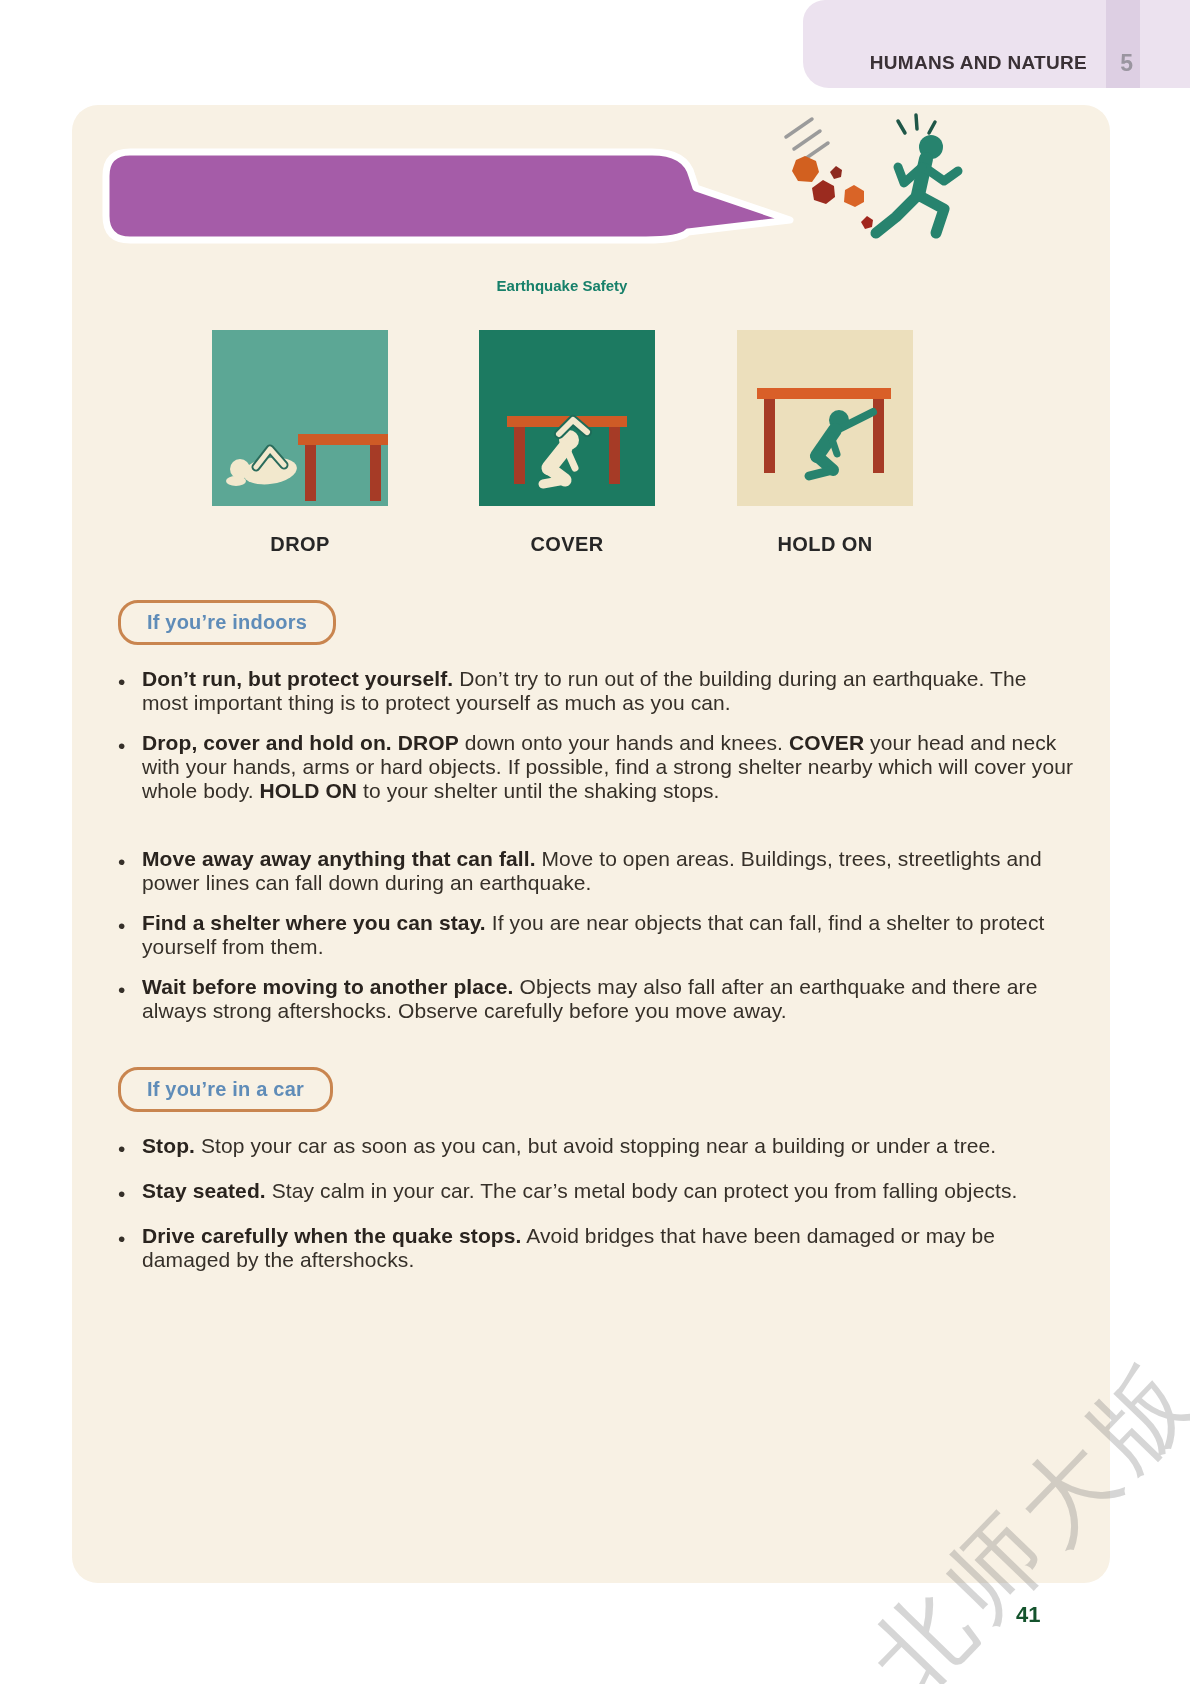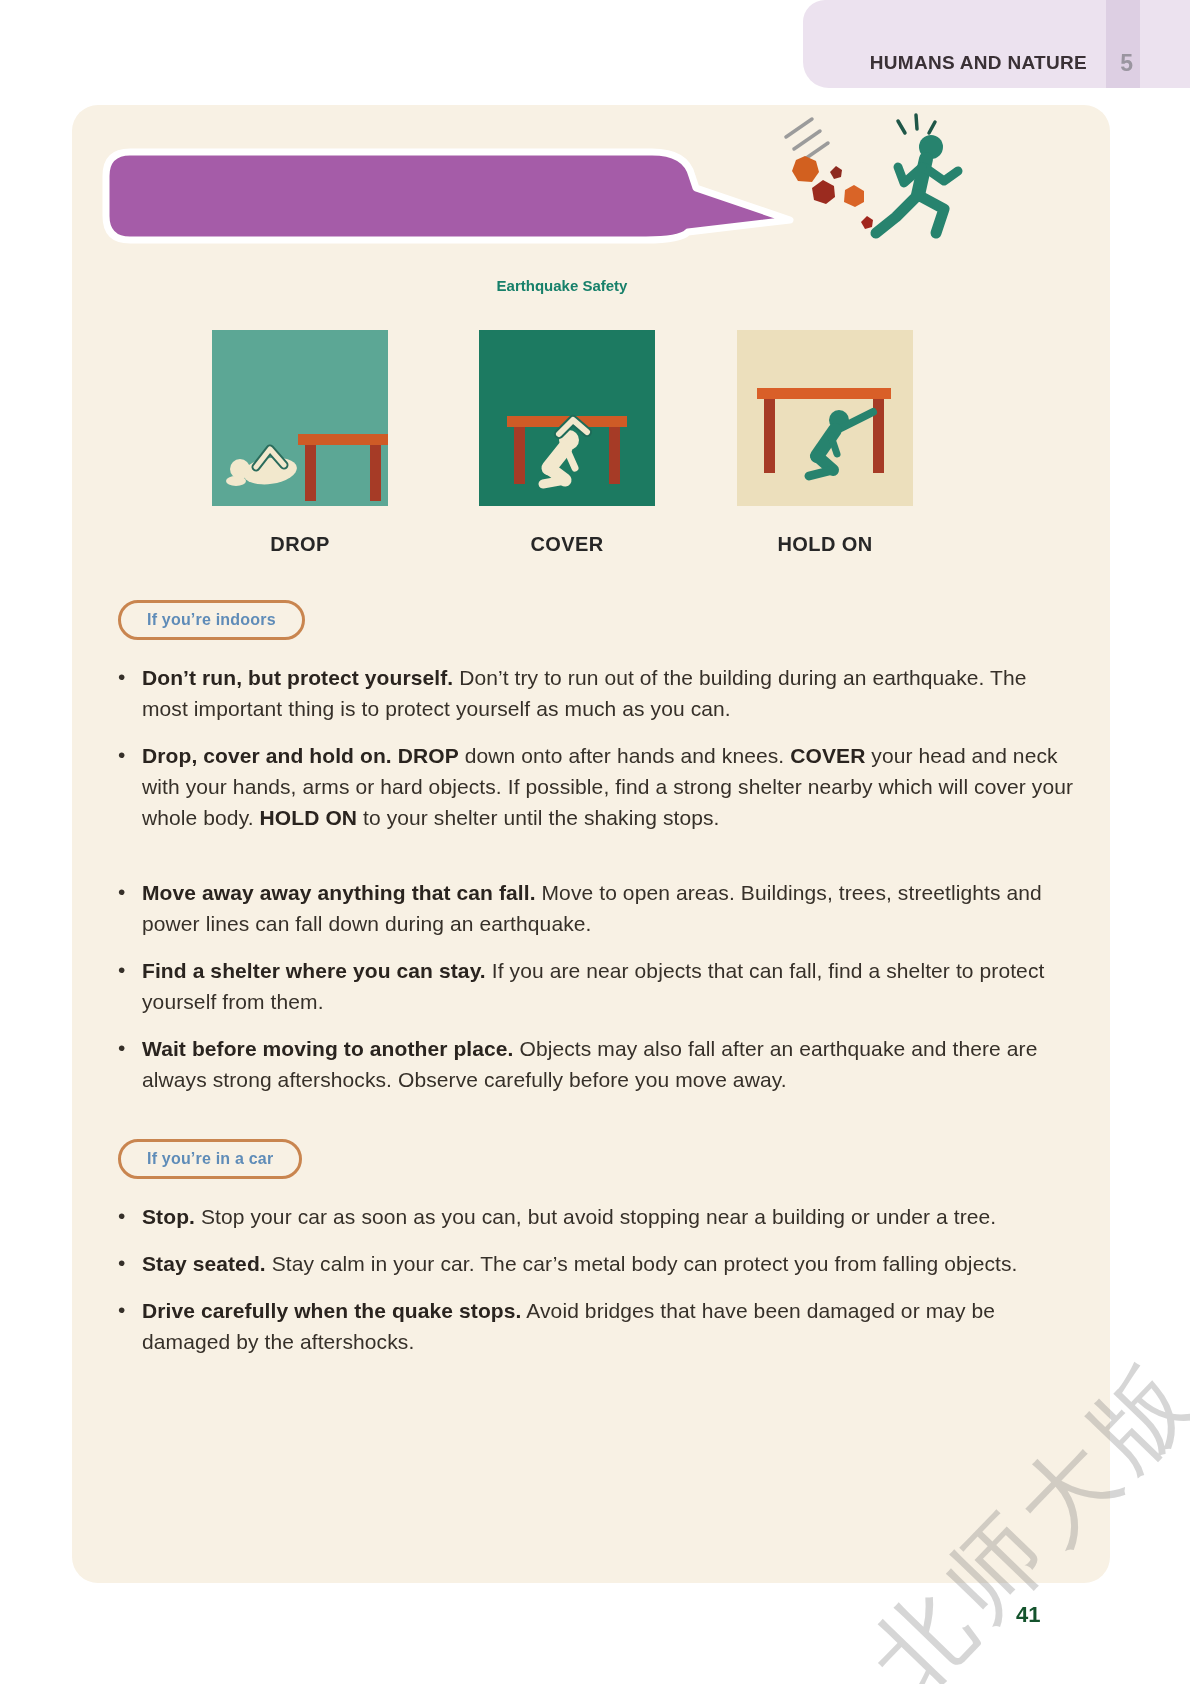--- a/index.html
+++ b/index.html
@@ -52,25 +52,25 @@
   }
   .panel-label.p1 { left:140px; } .panel-label.p2 { left:407px; } .panel-label.p3 { left:665px; }
 
   
   .sections { position:absolute; left:46px; top:495px; width:958px; }
   .section { margin-bottom:44px; }
   .label-box {
     display:inline-block; border:3px solid #c9854f; border-radius:20px;
     padding:8px 26px; margin-bottom:22px; background:transparent;
   }
-  .label-box span { font-size:16px; font-weight:bold; color:#5f8cb8; letter-spacing:0.2px; }
+  .label-box span { font-size:20px; font-weight:bold; color:#5f8cb8; letter-spacing:0.2px; }
   ul.bullets { list-style:none; margin:0; padding:0; }
   ul.bullets li { display:flex; margin-bottom:16px; }
   .dot { width:24px; flex:0 0 24px; font-size:21px; line-height:29px; color:#363029; }
-  .btext { flex:1; font-size:21px; line-height:31px; color:#363029; letter-spacing:0.1px; }
+  .btext { flex:1; font-size:21px; line-height:24px; color:#363029; letter-spacing:0.1px; }
   .btext .b { font-weight:bold; color:#2a241f; }
 
   
   .pagenum { position:absolute; left:1016px; top:1602px; font-size:22px; font-weight:bold; color:#14532d; }
   .watermark {
     position:absolute; left:816px; top:1464px; width:440px; text-align:center;
     font-size:95px; letter-spacing:10px; color:rgba(120,120,120,0.30);
     font-family:"DejaVu Serif", serif; transform:rotate(-46deg); transform-origin:center;
     white-space:nowrap; pointer-events:none;
   }
@@ -183,21 +183,21 @@
     <div class="panel-label p3">HOLD ON</div>
 
     <div class="sections" id="sections">
         <div class="section"><div class="label-box"><span>If you’re indoors</span></div><ul class="bullets">
             <li>
               <span class="dot">•</span>
               <div class="btext"><span class="b">Don’t run, but protect yourself.</span><span> Don’t try to run out of the building during an earthquake. The most important thing is to protect yourself as much as you can.</span></div>
             </li>
             <li>
               <span class="dot">•</span>
-              <div class="btext"><span class="b">Drop, cover and hold on. DROP</span><span> down onto after hands and knees. </span><span class="b">COVER</span><span> your head and neck with your hands, arms or hard objects. If possible, find a strong shelter nearby which will cover your whole body. </span><span class="b">HOLD ON</span><span> to your shelter until the shaking stops.</span></div>
+              <div class="btext"><span class="b">Drop, cover and hold on. DROP</span><span> down onto your hands and knees. </span><span class="b">COVER</span><span> your head and neck with your hands, arms or hard objects. If possible, find a strong shelter nearby which will cover your whole body. </span><span class="b">HOLD ON</span><span> to your shelter until the shaking stops.</span></div>
             </li>
           </ul></div>
         <div class="section"><ul class="bullets">
             <li>
               <span class="dot">•</span>
               <div class="btext"><span class="b">Move away away anything that can fall.</span><span> Move to open areas. Buildings, trees, streetlights and power lines can fall down during an earthquake.</span></div>
             </li>
             <li>
               <span class="dot">•</span>
               <div class="btext"><span class="b">Find a shelter where you can stay.</span><span> If you are near objects that can fall, find a shelter to protect yourself from them.</span></div>

